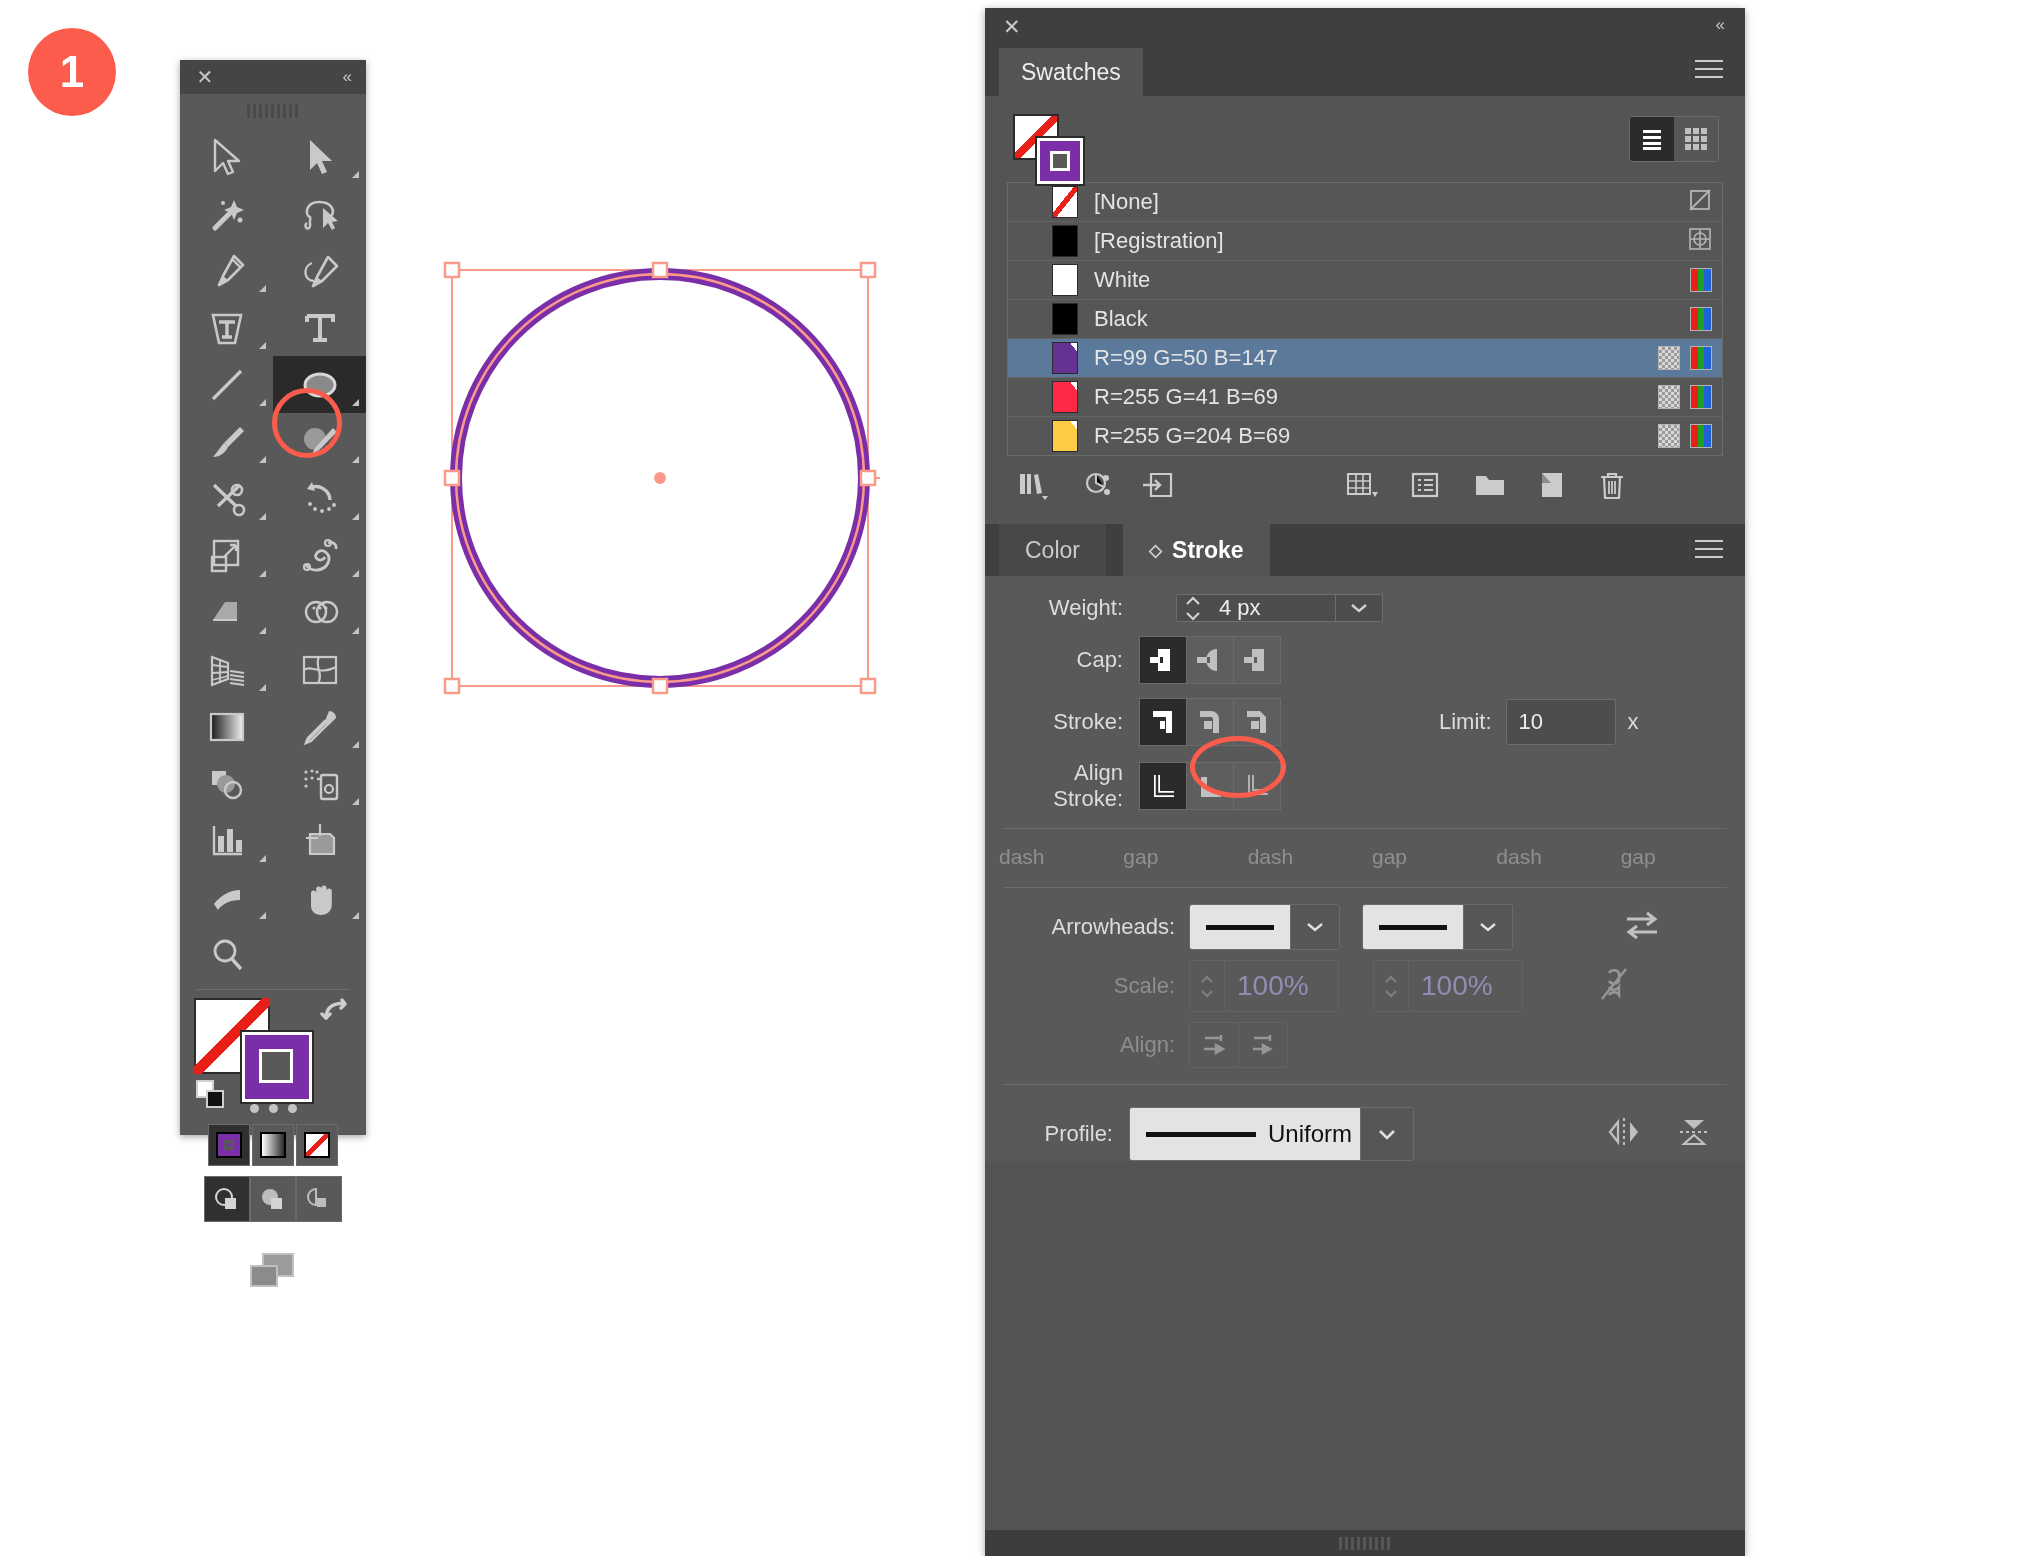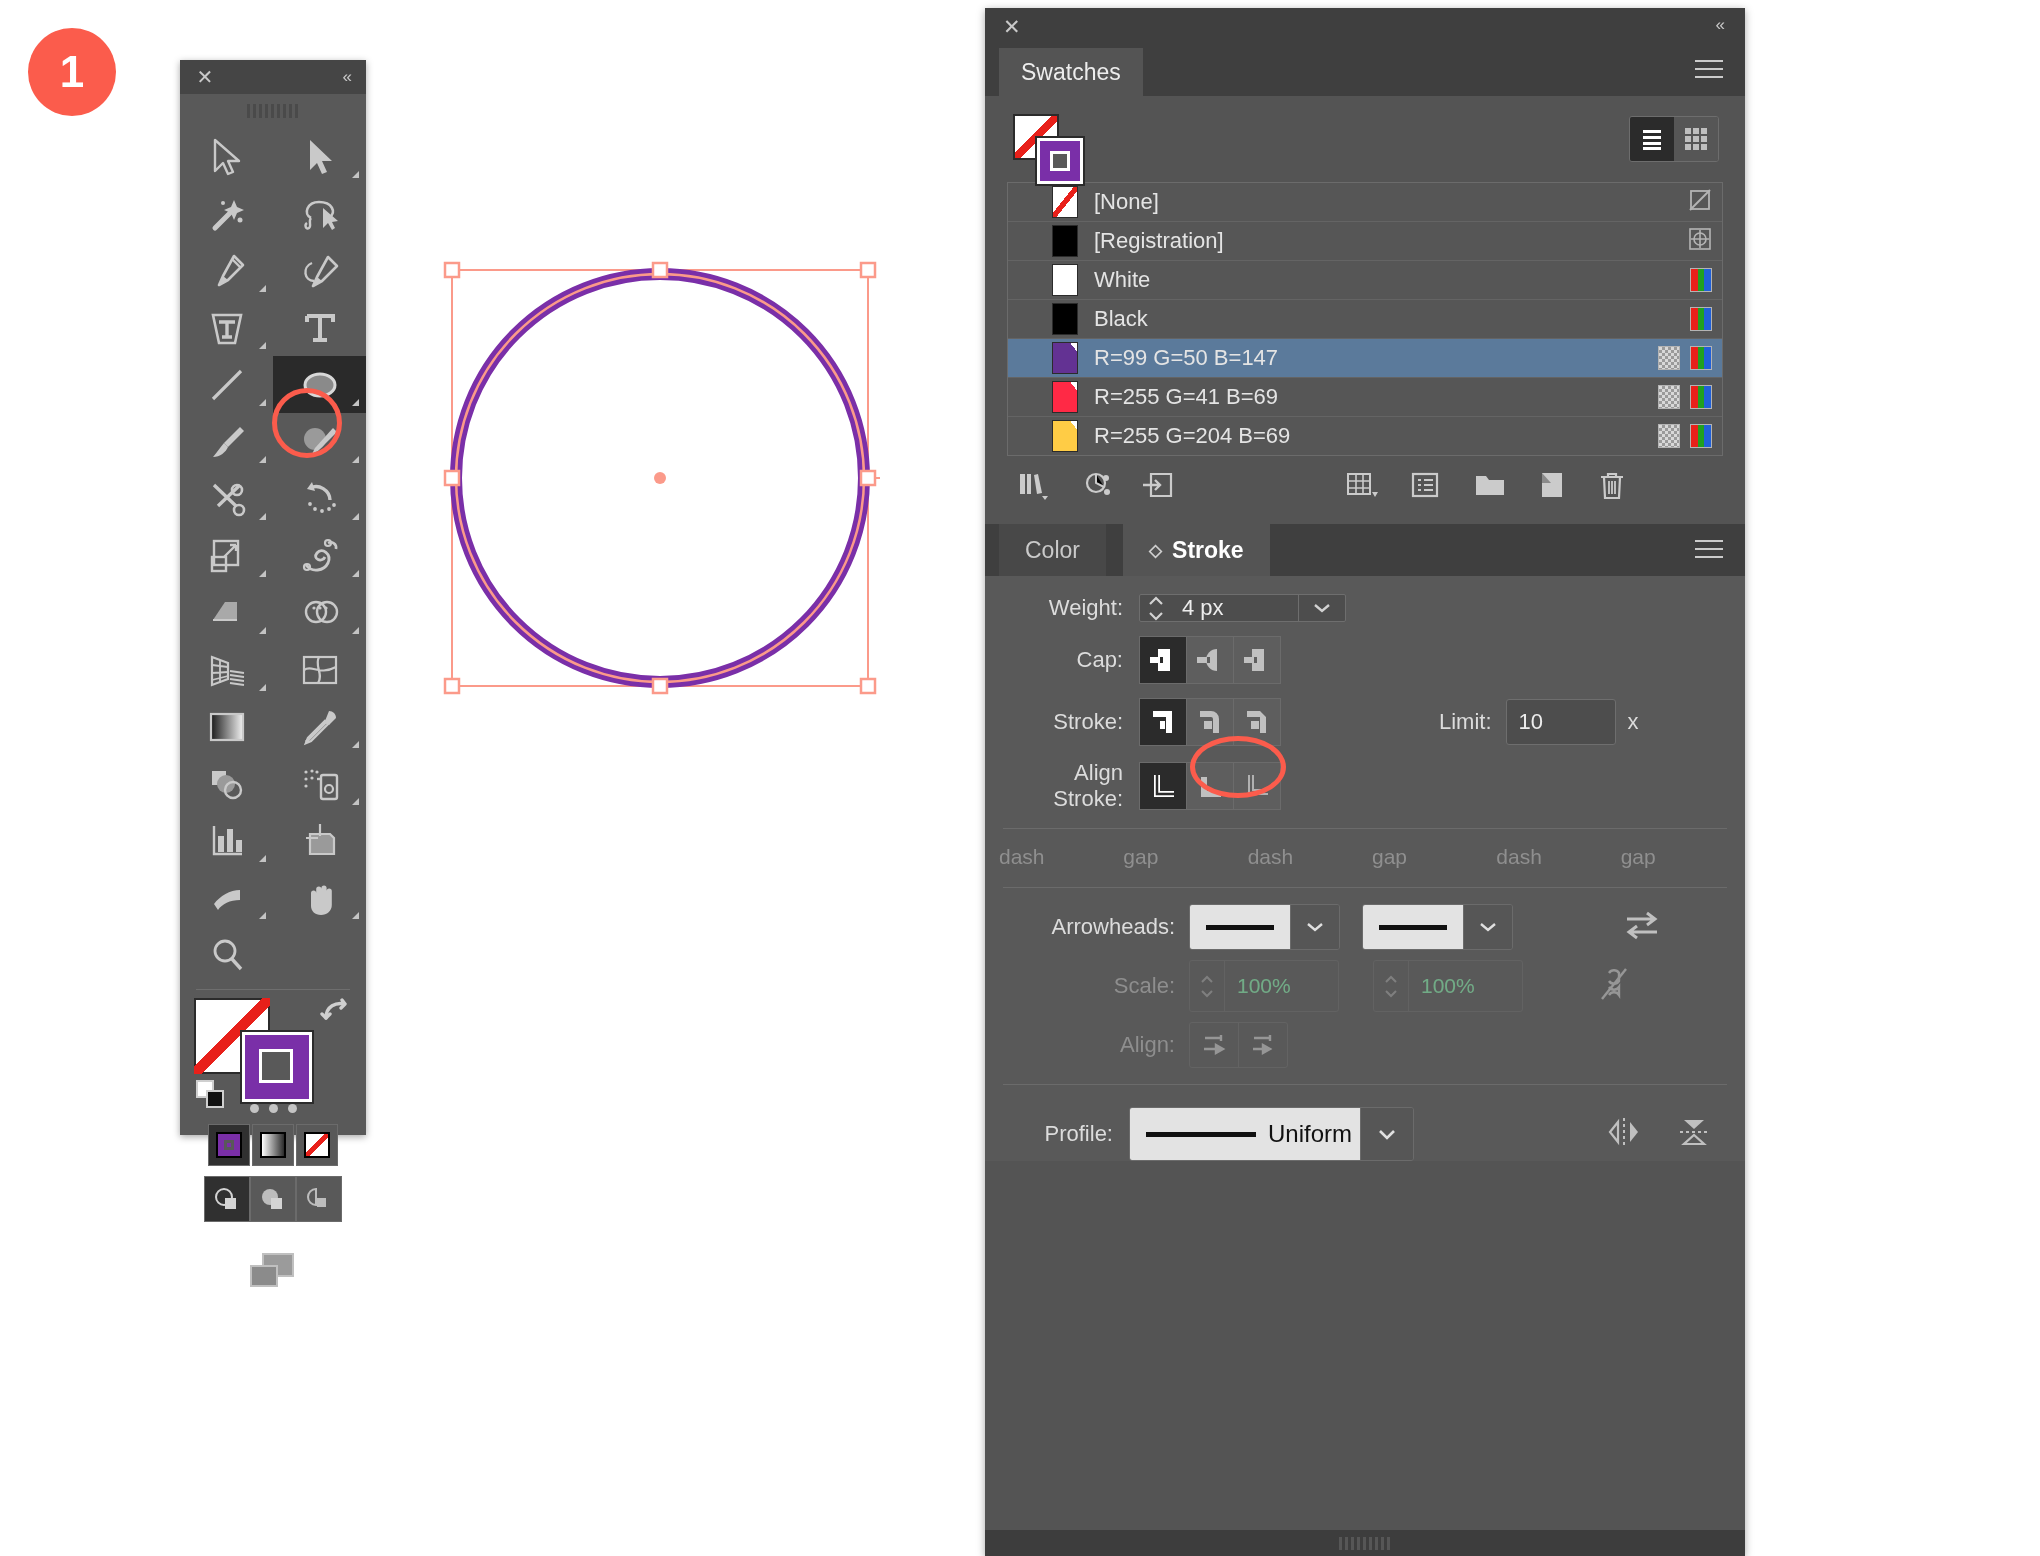--- a/index.html
+++ b/index.html
@@ -220,21 +220,21 @@
 
   .arrowsel{display:flex;border:1px solid #6b6b6b;border-radius:3px;overflow:hidden;}
   .arrowsel .face{width:100px;height:44px;background:#e3e3e3;display:flex;align-items:center;justify-content:center;}
   .arrowsel .face .ln{width:68px;height:5px;background:#111;}
   .arrowsel .drop{width:48px;height:44px;background:#565656;display:flex;align-items:center;justify-content:center;border-left:1px solid #6b6b6b;}
 
   .scalebox{
     width:148px;height:50px;border:1px solid #6a6a6a;border-radius:3px;display:flex;align-items:stretch;opacity:.55;
   }
   .scalebox .spin{width:34px;border-right:1px solid #6a6a6a;}
-  .scalebox .sv{display:flex;align-items:center;padding-left:12px;color:#86efac;font-size:21px;}
+  .scalebox .sv{display:flex;align-items:center;padding-left:12px;color:#c4b5fd;font-size:28px;}
 
   .alignbtns{display:flex;border:1px solid #6a6a6a;border-radius:3px;overflow:hidden;opacity:.6;}
   .alignbtn{width:48px;height:44px;display:flex;align-items:center;justify-content:center;border-left:1px solid #6a6a6a;}
   .alignbtn:first-child{border-left:none;}
 
   .profilesel{display:flex;border:1px solid #6b6b6b;border-radius:3px;overflow:hidden;}
   .profilesel .face{
     width:230px;height:52px;background:#e3e3e3;display:flex;align-items:center;gap:12px;padding-left:16px;
     color:#111;font-size:24px;box-sizing:border-box;
   }
@@ -835,21 +835,21 @@
       <span class="hamb">
           <i></i>
           <i></i>
           <i></i>
         </span>
     </div>
   </div>
 
   <div id="st-body">
 
-    <div class="row" style="padding-left:18px;">
+    <div class="row" style="padding-left:18px;gap:37px;">
       <span class="lbl" style="width:120px;">Weight:</span>
       <span class="weightbox" style="margin-left:16px;">
         <span class="spin">
           <svg width="18" height="10" viewBox="0 0 18 10">
               <path d="M3 8 L9 2 L15 8" fill="none" stroke="#d2d2d2" stroke-width="2.2"></path>
             </svg>
           <svg width="18" height="10" viewBox="0 0 18 10">
               <path d="M3 2 L9 8 L15 2" fill="none" stroke="#d2d2d2" stroke-width="2.2"></path>
             </svg>
         </span>

